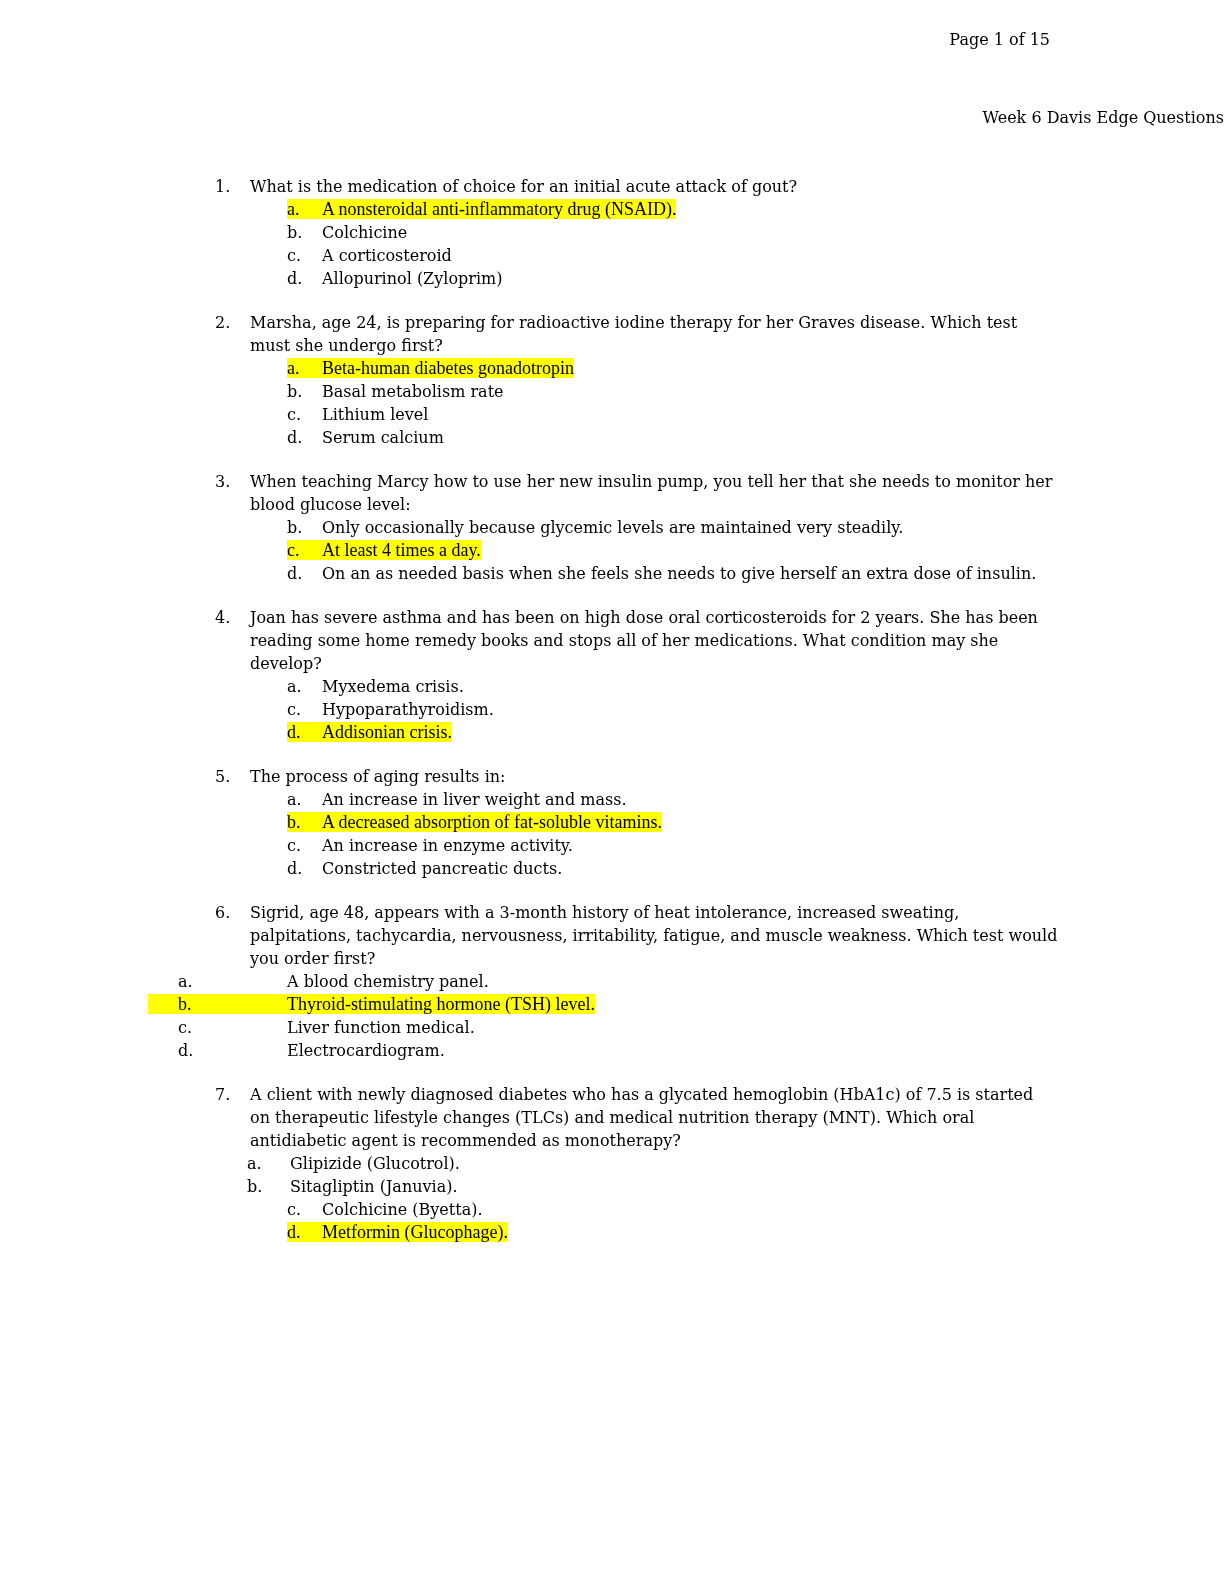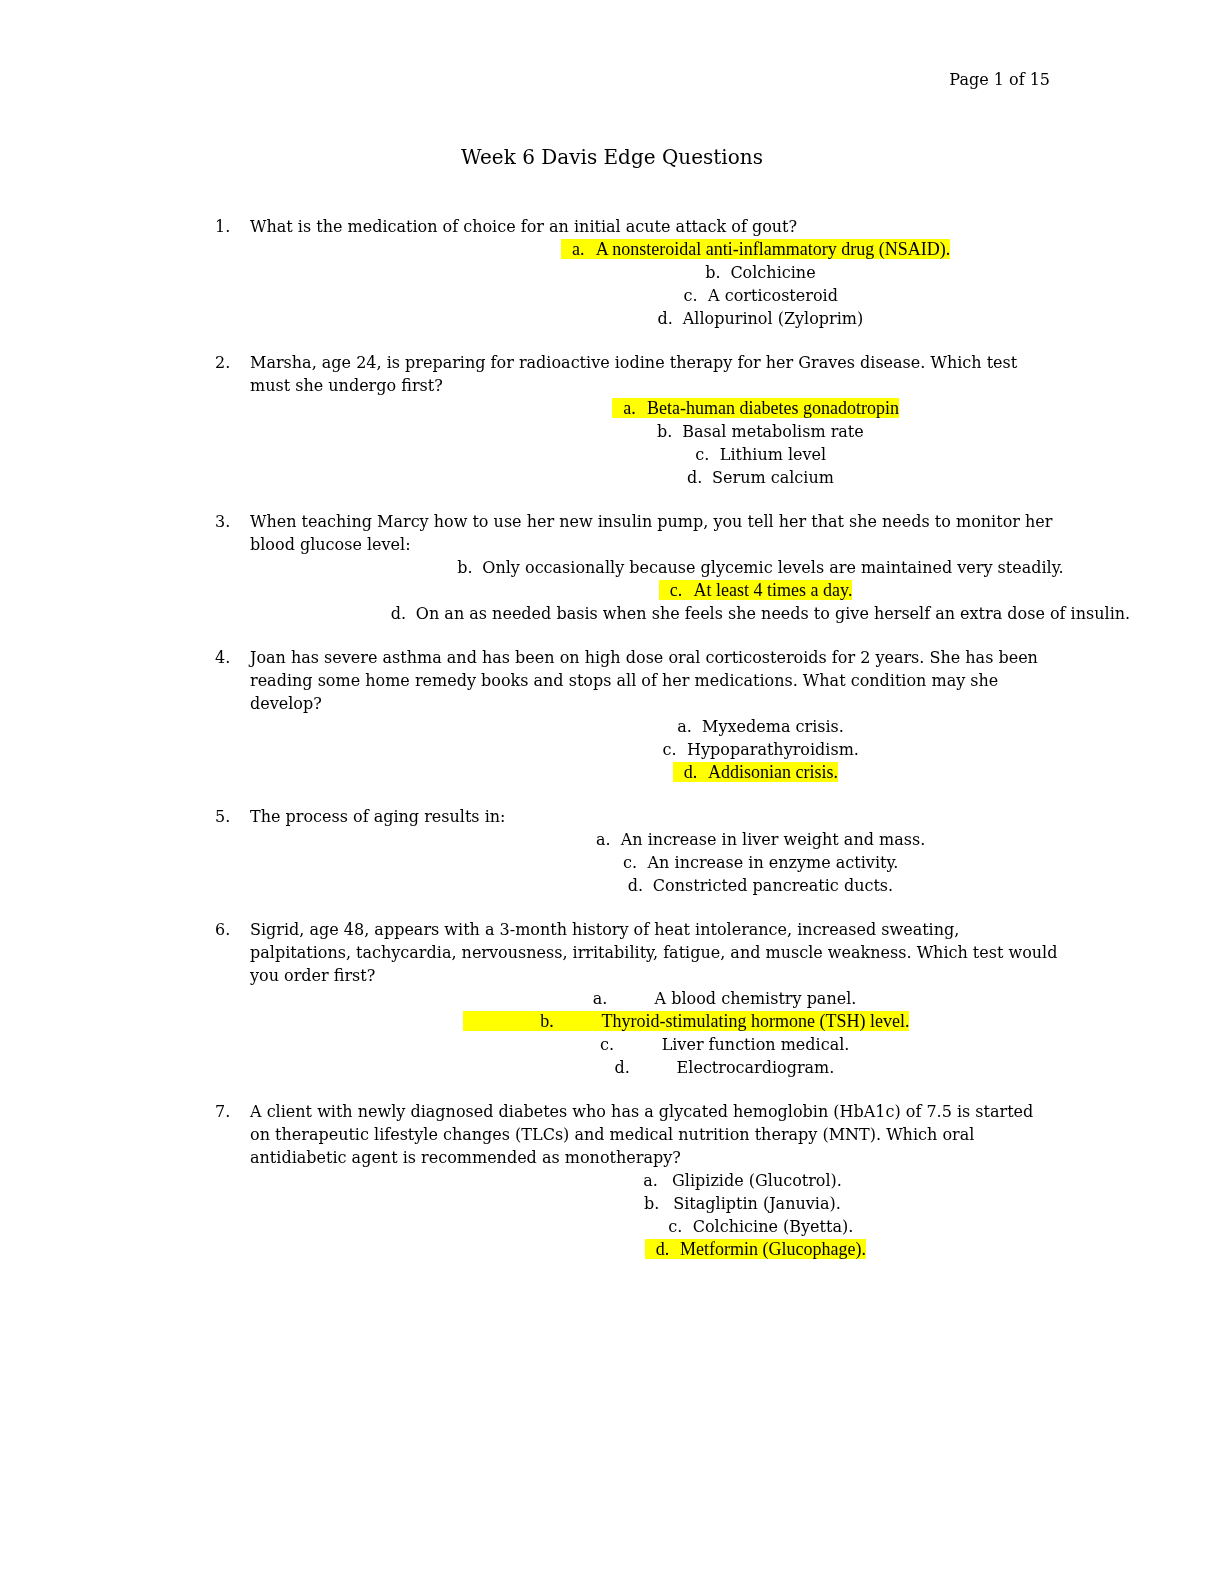--- a/index.html
+++ b/index.html
@@ -9,49 +9,49 @@
     overflow: hidden;
   }
   .page {
     position: relative;
     width: 1224px; height: 1584px;
     background: var(--bg, #ffffff);
     color: var(--fg, #000000);
     font-family: "DejaVu Serif", serif;
     font-size: 16px;
     line-height: 23px;
-    padding-top: 68px;
+    padding-top: 28px;
   }
   .page-header {
     text-align: right;
     padding-right: 174px;
     line-height: 23px;
   }
   .title {
     margin-top: 55px;
     margin-bottom: 46px;
-    text-align: center;
-    font-size: 20px;
+    text-align: right;
+    font-size: 16px;
     font-weight: normal;
     line-height: 23px;
   }
   .question { margin-bottom: 21px; }
   .qline {
     position: relative;
     margin-left: 250px;
     margin-right: 60px;
     white-space: pre-line;
   }
   .qnum {
     position: absolute;
     left: -35px;
     top: 0;
     white-space: nowrap;
   }
-  .opt { margin-left: 287px; text-align: center; }
+  .opt { margin-left: 287px; }
   .opt.shallow { margin-left: 247px; }
   .opt.wide { margin-left: 148px; }
   .letter { display: inline-block; width: 35px; }
   .opt.shallow .letter { width: 43px; }
   .opt.wide .letter { width: 139px; padding-left: 30px; }
   .optline.hl {
     background: var(--hl, #ffff00);
     font-family: "Liberation Serif", serif;
     font-size: 18px;
   }
@@ -89,20 +89,21 @@
         <div class="qline"><span class="qnum">4.</span><span class="qtext">Joan has severe asthma and has been on high dose oral corticosteroids for 2 years. She has been
 reading some home remedy books and stops all of her medications. What condition may she
 develop?</span></div>
         <div class="opt standard"><span class="optline"><span class="letter">a.</span><span class="otext">Myxedema crisis.</span></span></div>
         <div class="opt standard"><span class="optline"><span class="letter">c.</span><span class="otext">Hypoparathyroidism.</span></span></div>
         <div class="opt standard"><span class="optline hl"><span class="letter">d.</span><span class="otext">Addisonian crisis.</span></span></div>
       </div>
       <div class="question">
         <div class="qline"><span class="qnum">5.</span><span class="qtext">The process of aging results in:</span></div>
         <div class="opt standard"><span class="optline"><span class="letter">a.</span><span class="otext">An increase in liver weight and mass.</span></span></div>
+        <div class="opt standard"><span class="optline hl"><span class="letter">b.</span><span class="otext">A decreased absorption of fat-soluble vitamins.</span></span></div>
         <div class="opt standard"><span class="optline"><span class="letter">c.</span><span class="otext">An increase in enzyme activity.</span></span></div>
         <div class="opt standard"><span class="optline"><span class="letter">d.</span><span class="otext">Constricted pancreatic ducts.</span></span></div>
       </div>
       <div class="question">
         <div class="qline"><span class="qnum">6.</span><span class="qtext">Sigrid, age 48, appears with a 3-month history of heat intolerance, increased sweating,
 palpitations, tachycardia, nervousness, irritability, fatigue, and muscle weakness. Which test would
 you order first?</span></div>
         <div class="opt wide"><span class="optline"><span class="letter">a.</span><span class="otext">A blood chemistry panel.</span></span></div>
         <div class="opt wide"><span class="optline hl"><span class="letter">b.</span><span class="otext">Thyroid-stimulating hormone (TSH) level.</span></span></div>
         <div class="opt wide"><span class="optline"><span class="letter">c.</span><span class="otext">Liver function medical.</span></span></div>

